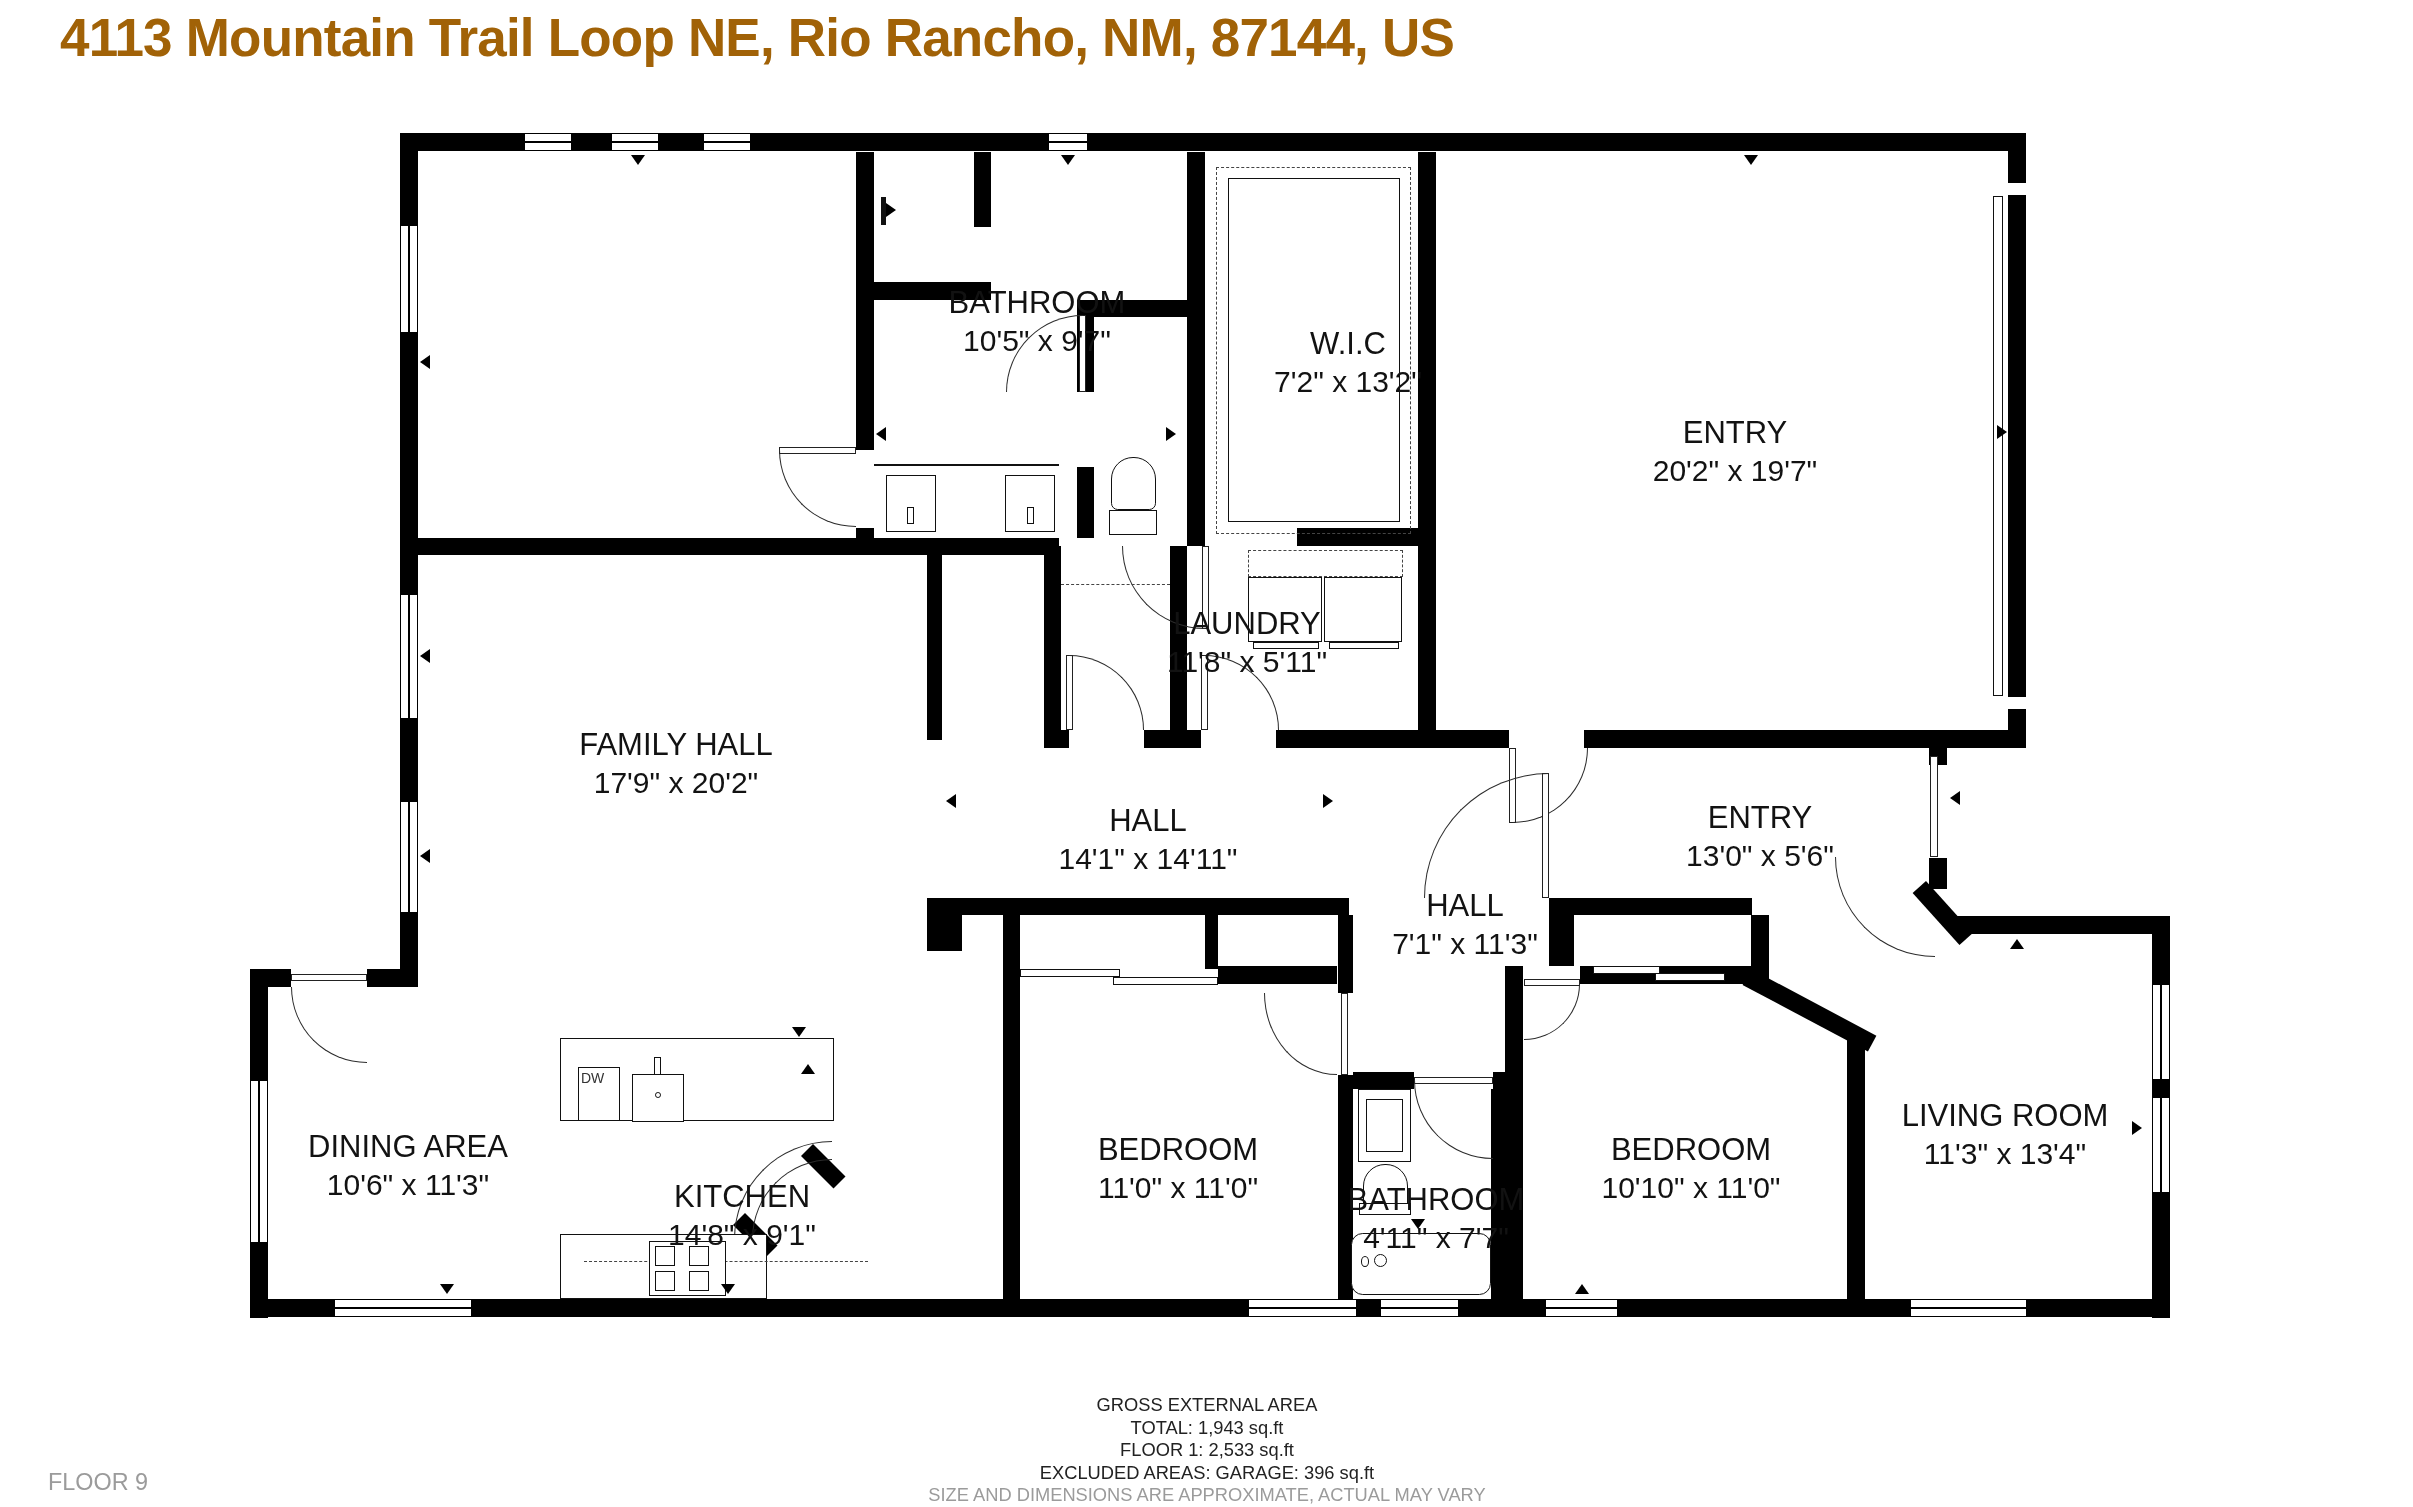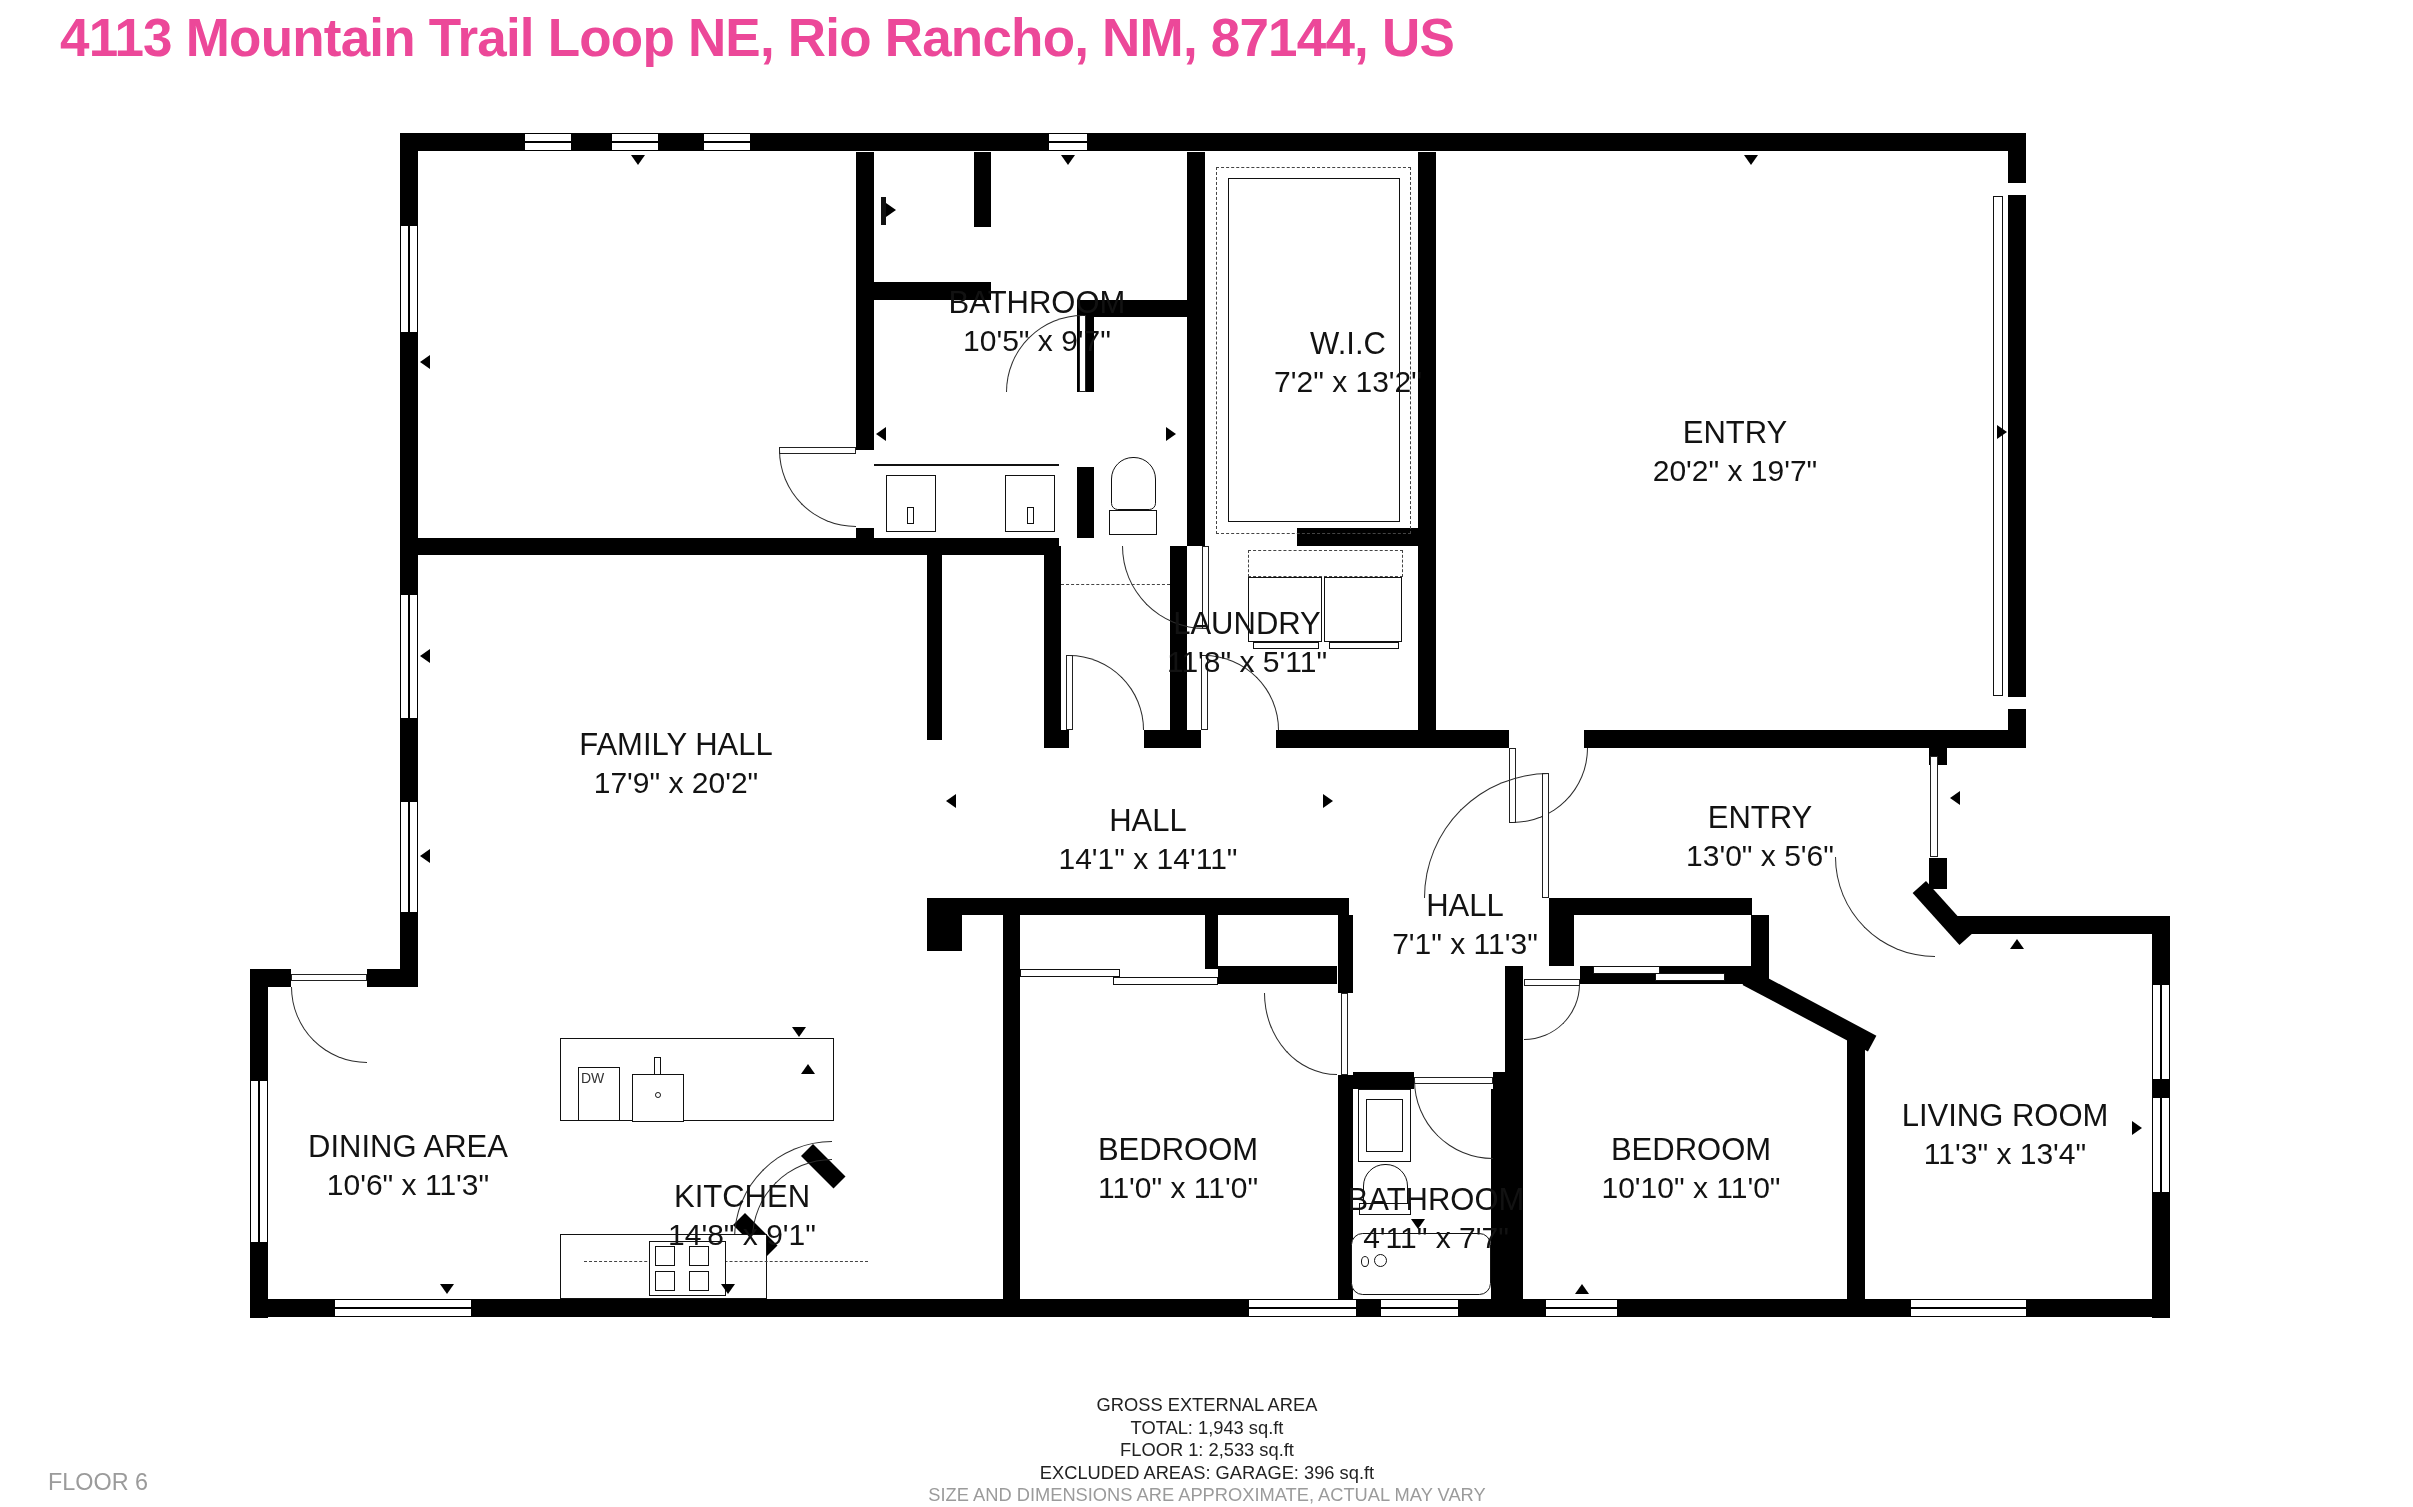--- a/index.html
+++ b/index.html
@@ -1,18 +1,18 @@
 <!DOCTYPE html>
 <html style="font-size:13.3px"><head>
 <meta charset="utf-8">
 <style>
   html,body{margin:0;padding:0;background:#fff;}
   #page{position:relative;width:2413px;height:1508px;background:#fff;overflow:hidden;
         font-family:"Liberation Sans",sans-serif;color:#141414;}
-  #title{position:absolute;left:60px;top:6.7px;font-size:53px;font-weight:600;letter-spacing:-0.8px;color:#ec4899;white-space:nowrap;}
+  #title{position:absolute;left:60px;top:6.7px;font-size:53px;font-weight:600;letter-spacing:-0.8px;color:#a16207;white-space:nowrap;}
   .w{position:absolute;background:#000;}
   .gap{position:absolute;background:#fff;}
   .win{position:absolute;background:#fff;border:1.7px solid #000;box-sizing:border-box;}
   .win i{position:absolute;left:-0.8px;right:-0.8px;top:50%;margin-top:-0.8px;height:1.7px;background:#000;display:block;}
   .win.v i{top:-0.8px;bottom:-0.8px;left:50%;margin-left:-0.8px;width:1.7px;height:auto;}
   .arc{position:absolute;border:0 solid #2b2b2b;box-sizing:border-box;}
   .leaf{position:absolute;background:#fff;border:1.7px solid #222;box-sizing:border-box;}
   .fx{position:absolute;border:1.7px solid #111;background:#fff;box-sizing:border-box;}
   .thin{position:absolute;background:#111;}
   .dash{position:absolute;border:1.7px dashed #444;box-sizing:border-box;background:transparent;}
@@ -311,15 +311,15 @@
       <div class="dm">11'3" x 13'4"</div>
     </div>
 
   <div id="footer">
     <div>GROSS EXTERNAL AREA</div>
     <div>TOTAL: 1,943 sq.ft</div>
     <div>FLOOR 1: 2,533 sq.ft</div>
     <div>EXCLUDED AREAS: GARAGE: 396 sq.ft</div>
     <div class="muted">SIZE AND DIMENSIONS ARE APPROXIMATE, ACTUAL MAY VARY</div>
   </div>
-  <div id="floor-label">FLOOR 6</div>
+  <div id="floor-label">FLOOR 9</div>
 </div>
 
 
 </body></html>

